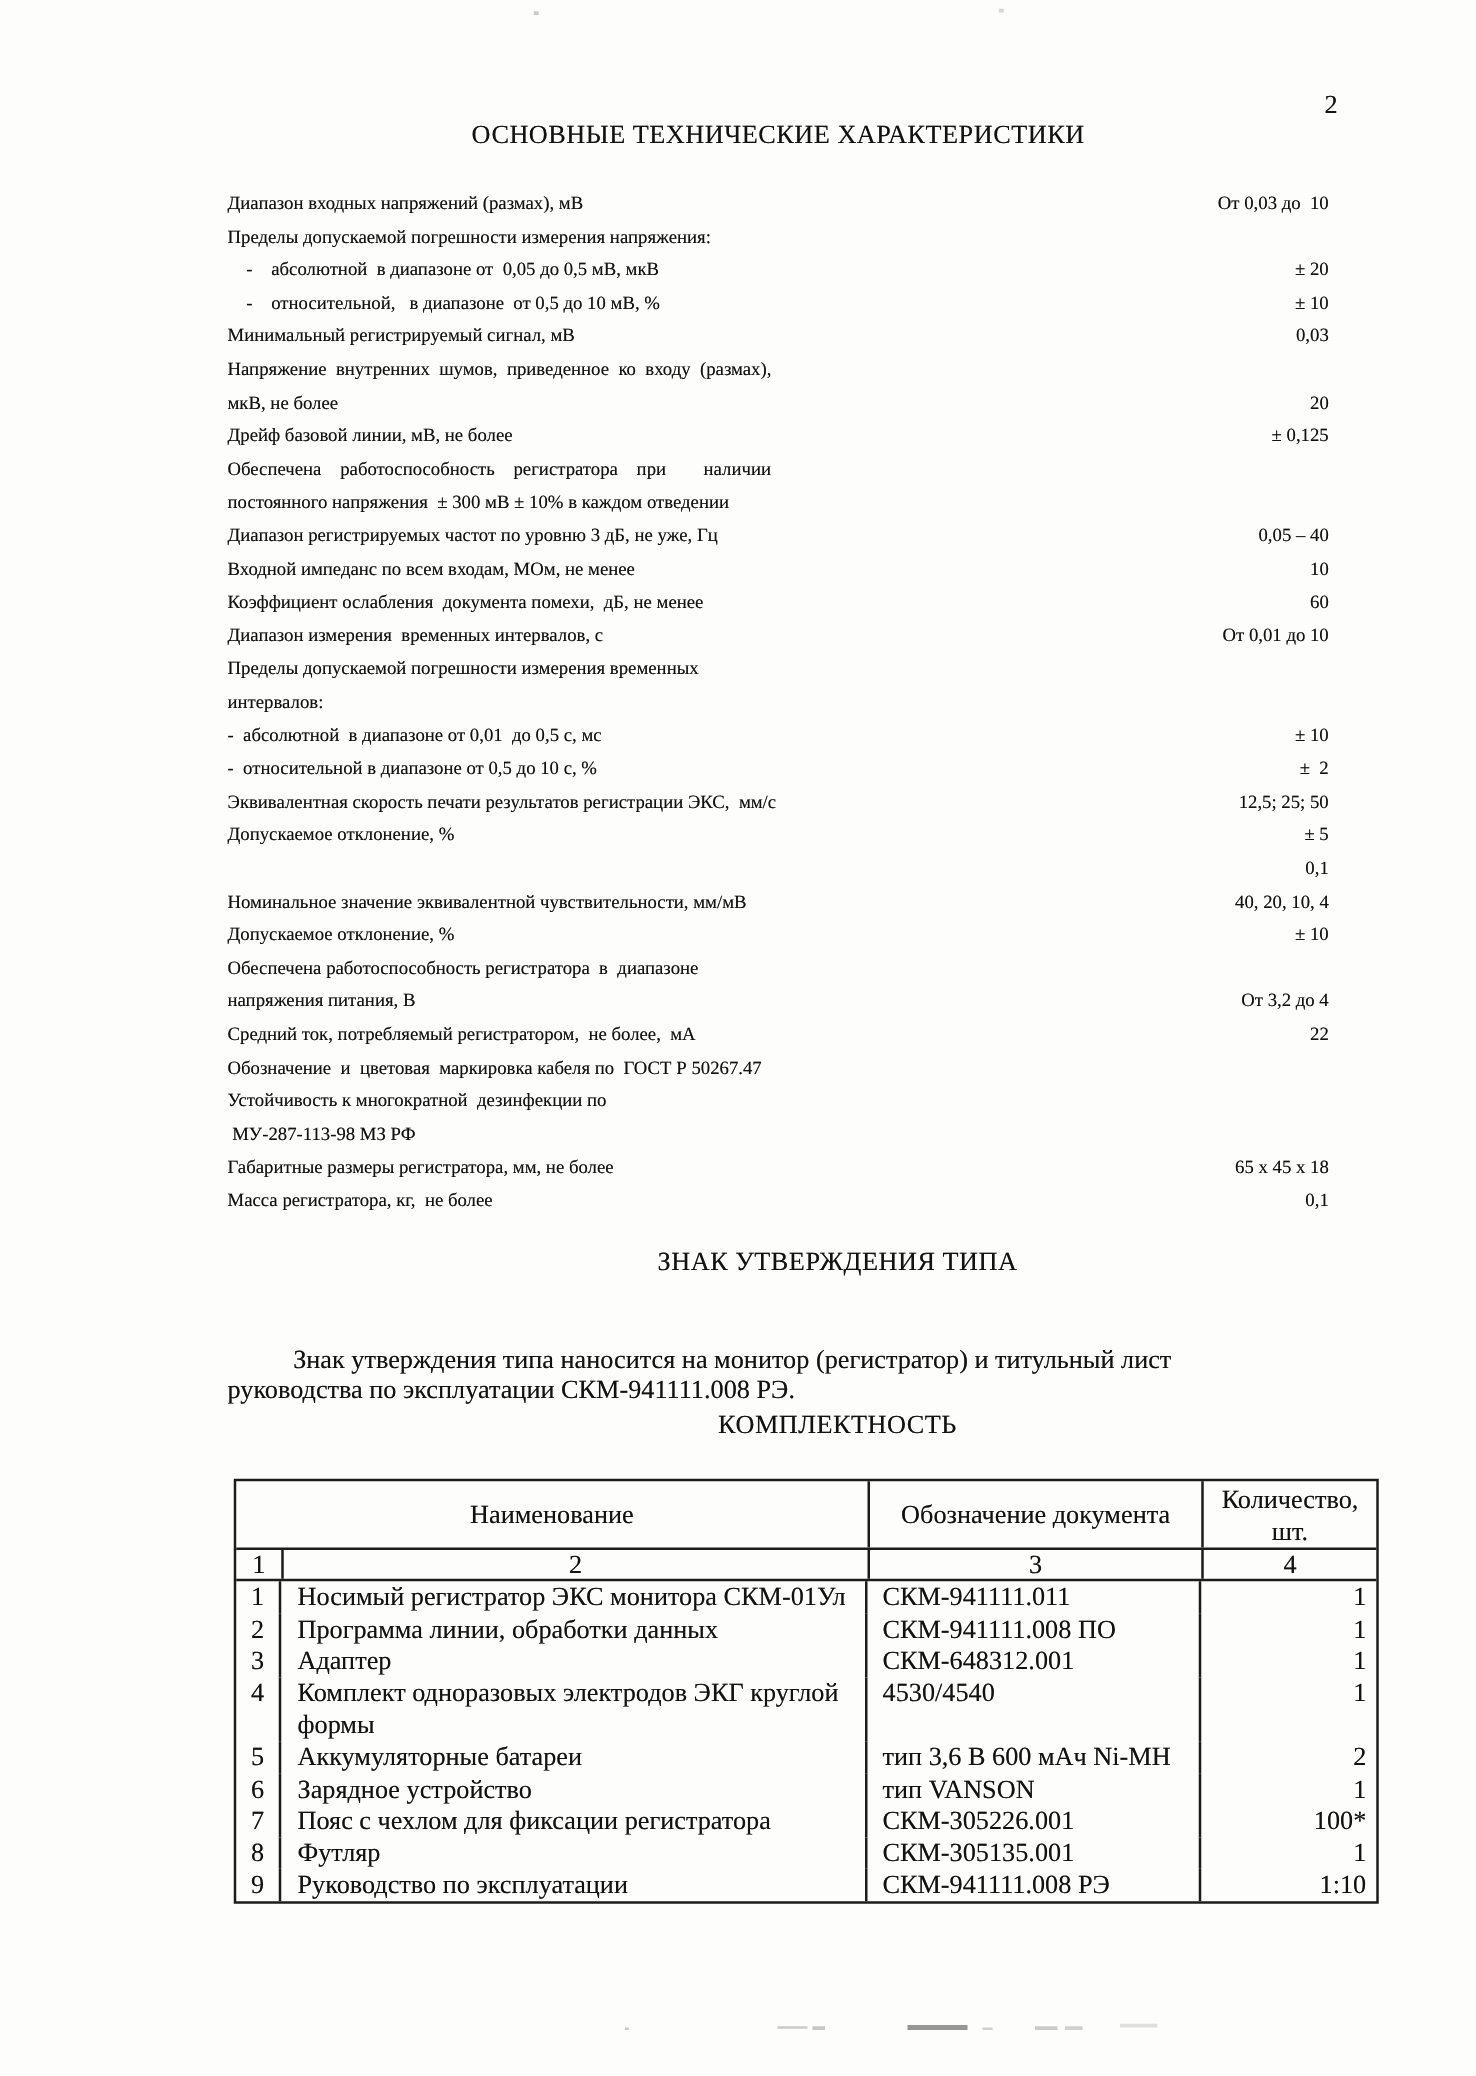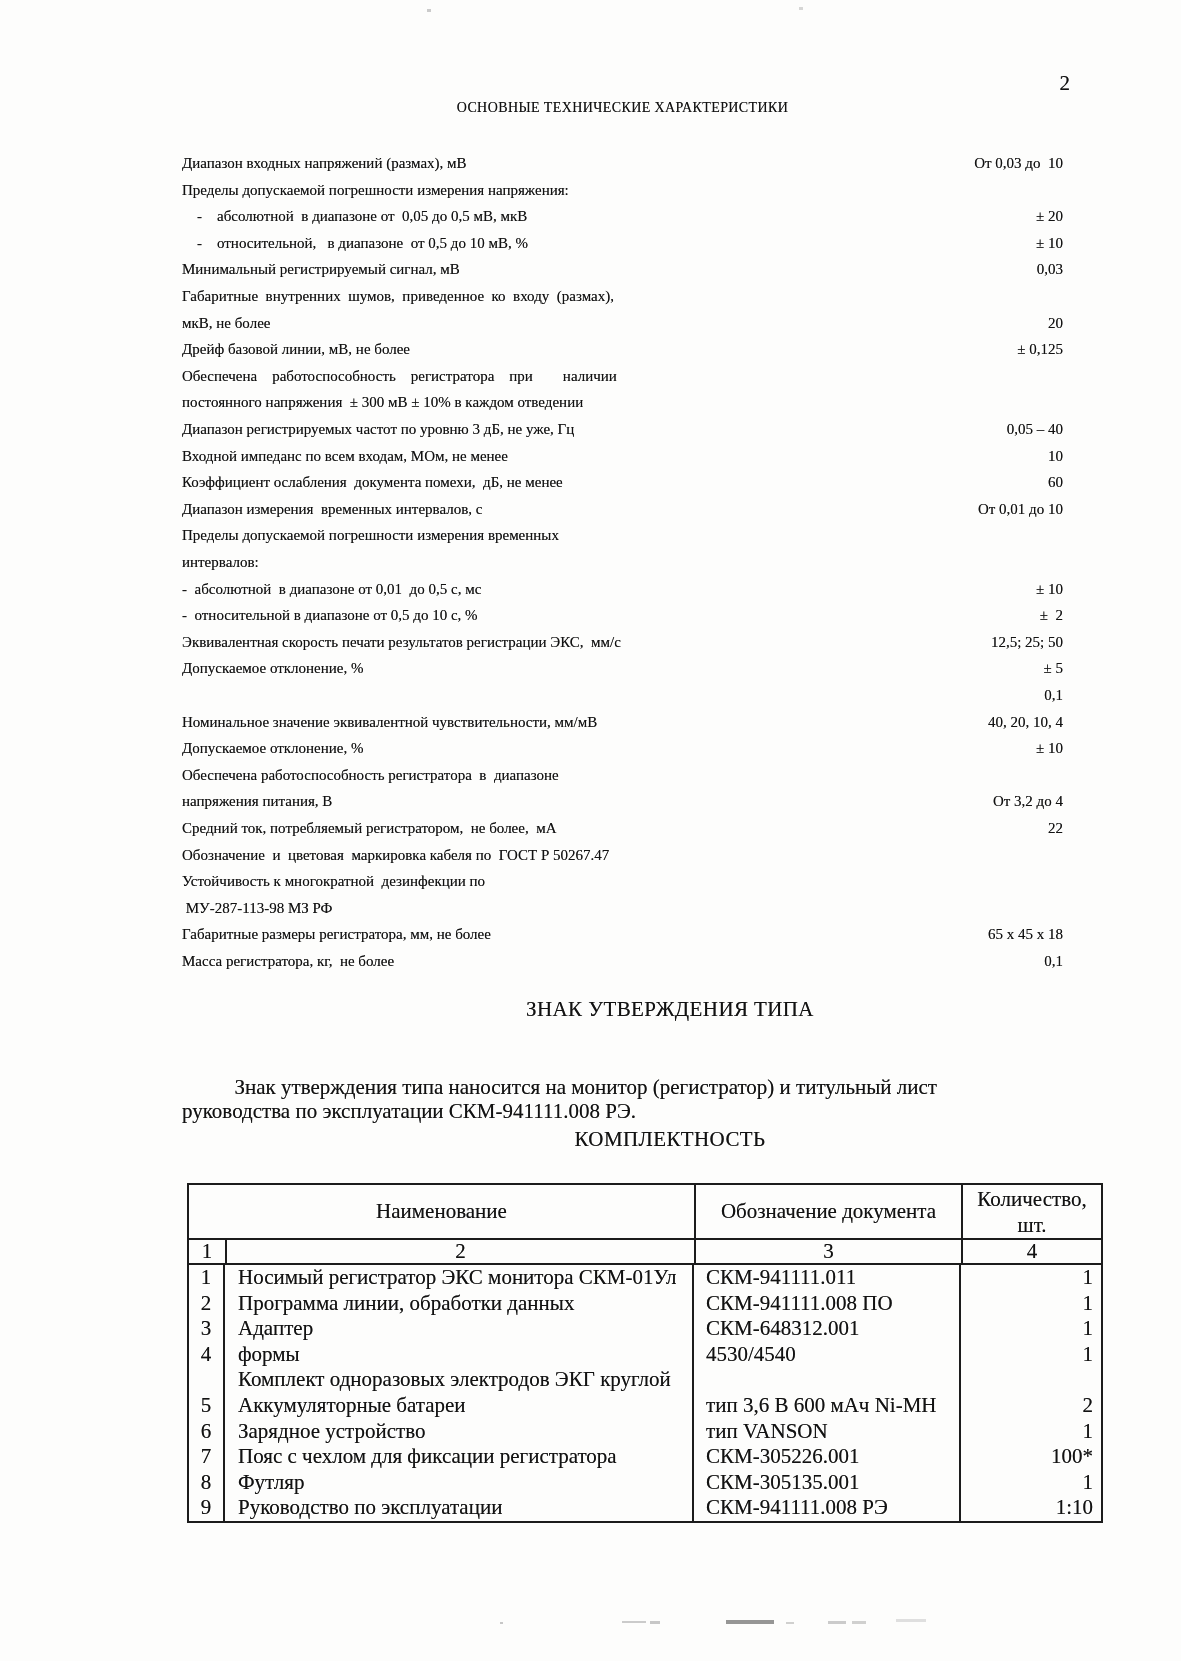--- a/index.html
+++ b/index.html
@@ -7,21 +7,21 @@
     position:relative; width:1181px; height:1661px;
     background:#fdfdfc; overflow:hidden;
     font-family:"Liberation Serif","DejaVu Serif",serif;
     color:#121212;
     text-shadow:0 0 0.4px rgba(10,10,10,0.55);
   }
   .abs { position:absolute; }
   .pagenum { top:70px; left:182px; width:888px; height:27px;
     font-size:21px; line-height:27px; text-align:right; }
   .doc-title { top:94px; left:182px; width:881px; height:27px;
-    font-size:14px; line-height:27px; text-align:center; letter-spacing:0.4px; white-space:pre; }
+    font-size:21px; line-height:27px; text-align:center; letter-spacing:0.4px; white-space:pre; }
   .spec-row { left:182px; width:881px; height:27px; font-size:15px; line-height:27px; }
   .spec-row .lbl { position:absolute; left:0; top:0; white-space:pre; }
   .spec-row .val { position:absolute; right:0; top:0; white-space:pre; text-align:right; }
   .section-heading { left:182px; width:976px; height:27px;
     font-size:21px; line-height:27px; text-align:center; letter-spacing:0.4px; white-space:pre; }
   .para-line { left:182px; width:930px; height:27px; font-size:21px; line-height:27px; white-space:pre;margin-top:24px; }
   
   .tbl { left:187px; top:1183px; width:912px; border:2px solid #1c1c1c; background:transparent; }
   .tbl-header { display:grid; grid-template-columns:505px 267px 1fr;
     border-bottom:2px solid #1c1c1c; height:53px; }
@@ -63,21 +63,21 @@
       </div>
       <div class="abs spec-row" style="top: 230px;">
         <span class="lbl">    -    относительной,   в диапазоне  от 0,5 до 10 мВ, %</span>
         <span class="val">± 10</span>
       </div>
       <div class="abs spec-row" style="top: 256px;">
         <span class="lbl">Минимальный регистрируемый сигнал, мВ</span>
         <span class="val">0,03</span>
       </div>
       <div class="abs spec-row" style="top: 283px;">
-        <span class="lbl">Габаритные  внутренних  шумов,  приведенное  ко  входу  (размах),</span>
+        <span class="lbl">Напряжение  внутренних  шумов,  приведенное  ко  входу  (размах),</span>
       </div>
       <div class="abs spec-row" style="top: 310px;">
         <span class="lbl">мкВ, не более</span>
         <span class="val">20</span>
       </div>
       <div class="abs spec-row" style="top: 336px;">
         <span class="lbl">Дрейф базовой линии, мВ, не более</span>
         <span class="val">± 0,125</span>
       </div>
       <div class="abs spec-row" style="top: 363px;">
@@ -197,21 +197,21 @@
           <div class="cell c-qty">1</div>
         </div>
         <div class="tbl-row">
           <div class="cell c-num">3</div>
           <div class="cell c-name"><div>Адаптер</div></div>
           <div class="cell c-doc">СКМ-648312.001</div>
           <div class="cell c-qty">1</div>
         </div>
         <div class="tbl-row">
           <div class="cell c-num">4</div>
-          <div class="cell c-name"><div>формы</div><div>Комплект одноразовых электродов ЭКГ круглой</div></div>
+          <div class="cell c-name"><div>Комплект одноразовых электродов ЭКГ круглой</div><div>формы</div></div>
           <div class="cell c-doc">4530/4540</div>
           <div class="cell c-qty">1</div>
         </div>
         <div class="tbl-row">
           <div class="cell c-num">5</div>
           <div class="cell c-name"><div>Аккумуляторные батареи</div></div>
           <div class="cell c-doc">тип 3,6 В 600 мАч Ni-MH</div>
           <div class="cell c-qty">2</div>
         </div>
         <div class="tbl-row">

